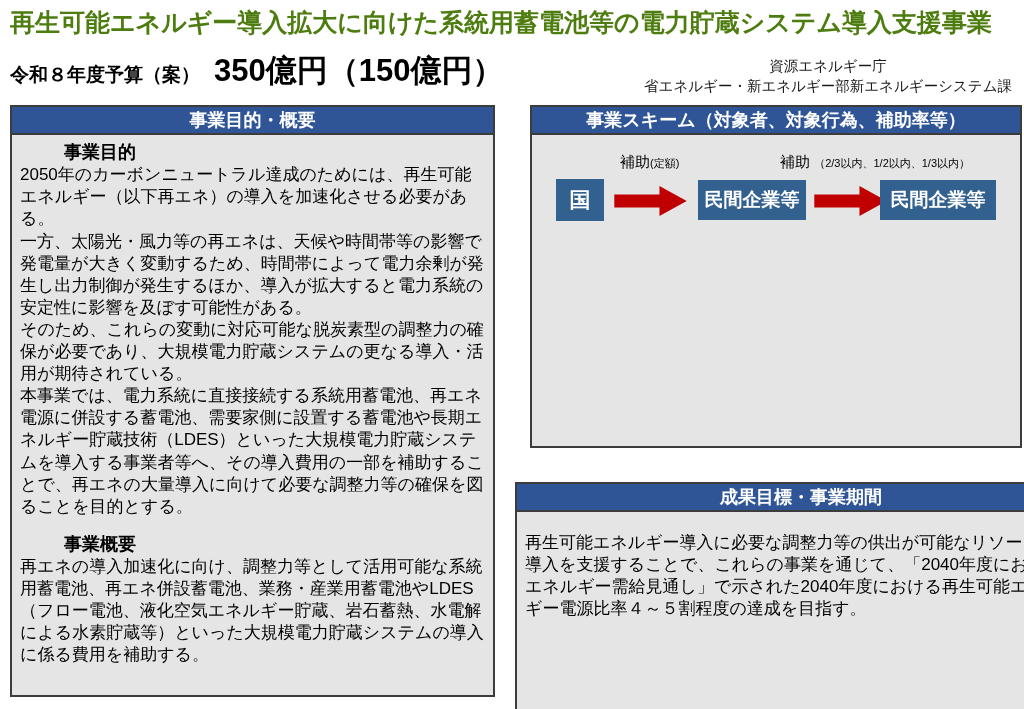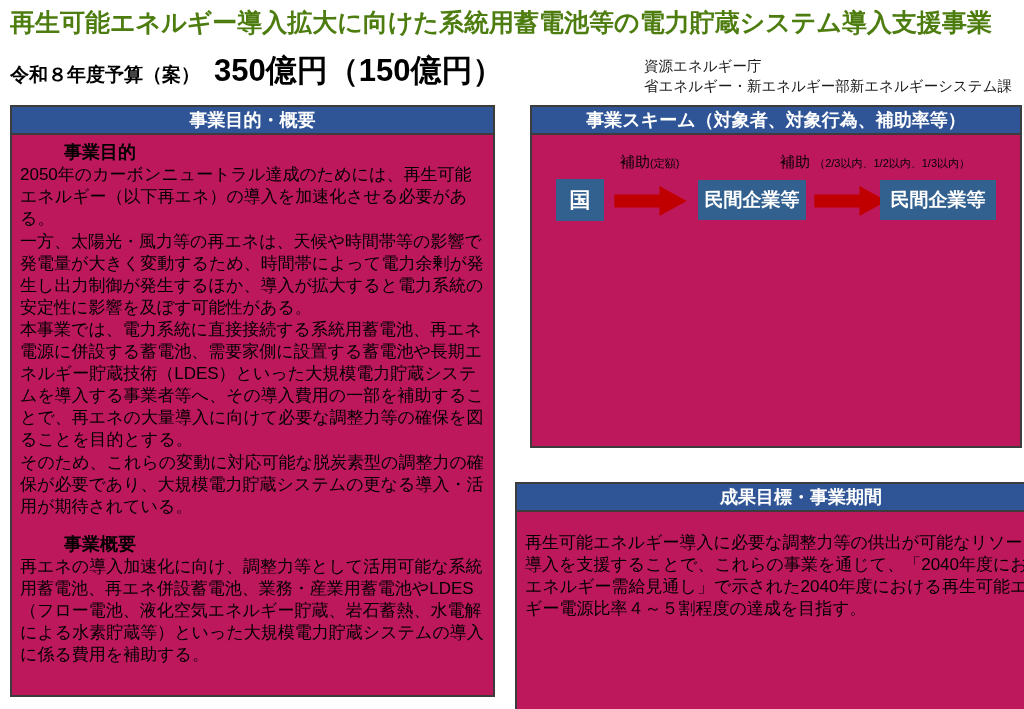--- a/index.html
+++ b/index.html
@@ -19,29 +19,29 @@
     white-space: nowrap; letter-spacing: 0px;
   }
   .budget-row {
     position: absolute; left: 10px; top: 50px;
     display: flex; align-items: baseline; white-space: nowrap;
   }
   .fiscal-label { font-size: 19px; font-weight: bold; }
   .budget-amount { font-size: 31px; font-weight: bold; margin-left: 14px; }
   .agency-block {
     position: absolute; right: 12px; top: 56px;
-    text-align: left; font-size: 14.5px; line-height: 1.38; color: #1a1a1a;
+    text-align: center; font-size: 14.5px; line-height: 1.38; color: #1a1a1a;
     white-space: nowrap;
   }
 
   
   .panel {
     position: absolute;
     border: 2px solid #3c3c3c;
-    background: #be185d;
+    background: #e5e5e5;
     box-sizing: border-box;
   }
   .panel-header {
     height: 26px; line-height: 26px;
     background: #2F5597; color: #ffffff;
     font-size: 18px; font-weight: bold; text-align: center;
     border-bottom: 2px solid #3c3c3c;
     white-space: nowrap; overflow: hidden;
   }
   #panel-purpose  { left: 10px;  top: 105px; width: 485px; height: 592px; }
@@ -91,22 +91,22 @@
   <div>資源エネルギー庁</div>
   <div>省エネルギー・新エネルギー部新エネルギーシステム課</div>
 </div>
 
 <div class="panel" id="panel-purpose">
   <div class="panel-header">事業目的・概要</div>
   <div class="panel-body">
     <div class="section-heading">事業目的</div>
     <p class="para">2050年のカーボンニュートラル達成のためには、再生可能エネルギー（以下再エネ）の導入を加速化させる必要がある。</p>
     <p class="para">一方、太陽光・風力等の再エネは、天候や時間帯等の影響で発電量が大きく変動するため、時間帯によって電力余剰が発生し出力制御が発生するほか、導入が拡大すると電力系統の安定性に影響を及ぼす可能性がある。</p>
+    <p class="para">そのため、これらの変動に対応可能な脱炭素型の調整力の確保が必要であり、大規模電力貯蔵システムの更なる導入・活用が期待されている。</p>
     <p class="para">本事業では、電力系統に直接接続する系統用蓄電池、再エネ電源に併設する蓄電池、需要家側に設置する蓄電池や長期エネルギー貯蔵技術（LDES）といった大規模電力貯蔵システムを導入する事業者等へ、その導入費用の一部を補助することで、再エネの大量導入に向けて必要な調整力等の確保を図ることを目的とする。</p>
-    <p class="para">そのため、これらの変動に対応可能な脱炭素型の調整力の確保が必要であり、大規模電力貯蔵システムの更なる導入・活用が期待されている。</p>
     <div class="section-heading section-gap">事業概要</div>
     <p class="para">再エネの導入加速化に向け、調整力等として活用可能な系統用蓄電池、再エネ併設蓄電池、業務・産業用蓄電池やLDES（フロー電池、液化空気エネルギー貯蔵、岩石蓄熱、水電解による水素貯蔵等）といった大規模電力貯蔵システムの導入に係る費用を補助する。</p>
   </div>
 </div>
 
 <div class="panel" id="panel-scheme">
   <div class="panel-header">事業スキーム（対象者、対象行為、補助率等）</div>
   <div class="scheme-area">
 
     <div class="arrow-label" id="arrow-label-1">

